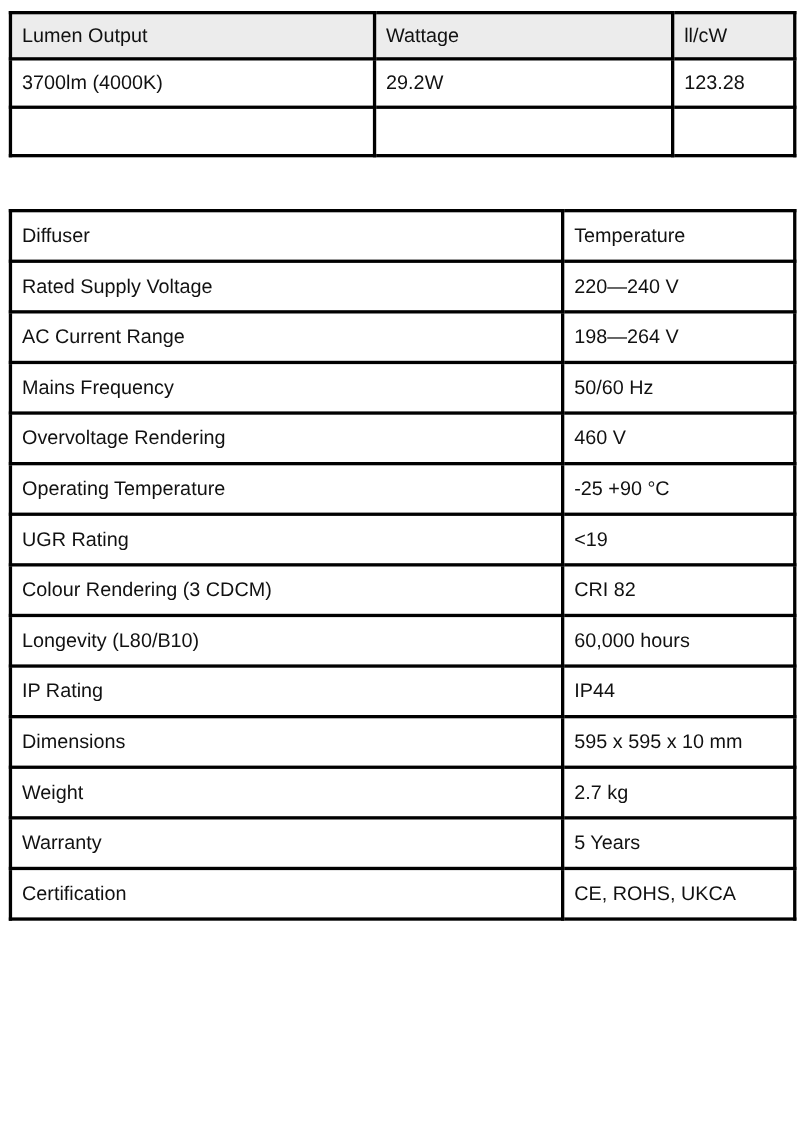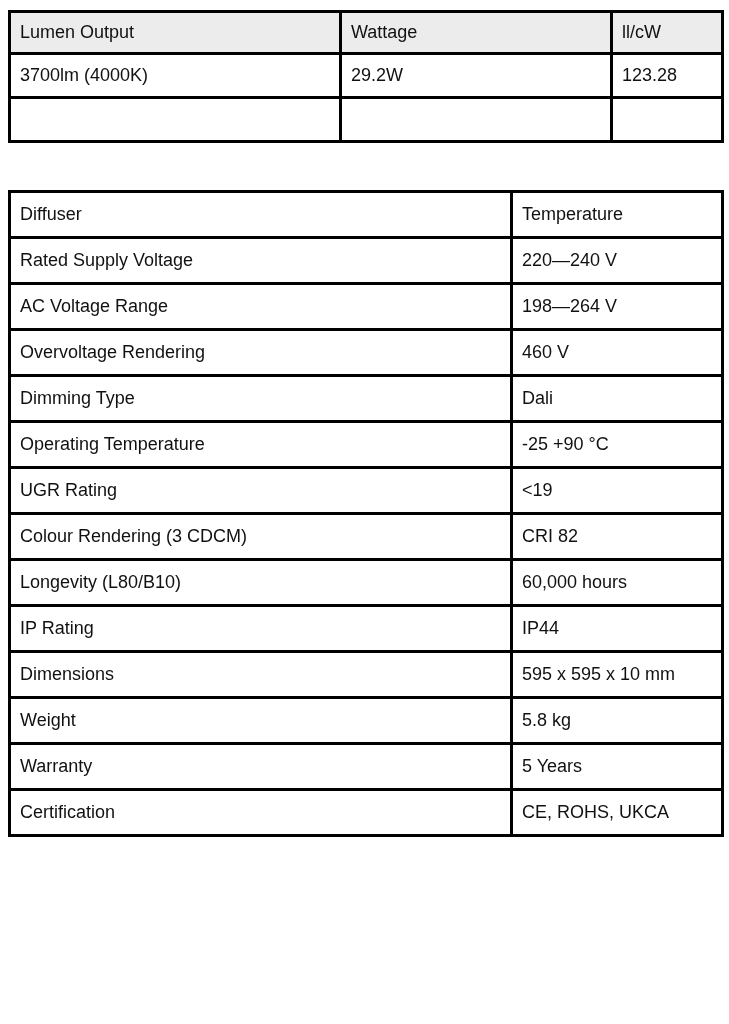--- a/index.html
+++ b/index.html
@@ -89,30 +89,30 @@
     <tbody>
         <tr>
           <td>Diffuser</td>
           <td>Temperature</td>
         </tr>
         <tr>
           <td>Rated Supply Voltage</td>
           <td>220—240 V</td>
         </tr>
         <tr>
-          <td>AC Voltage Range</td>
+          <td>AC Current Range</td>
           <td>198—264 V</td>
+        </tr>
+        <tr>
+          <td>Mains Frequency</td>
+          <td>50/60 Hz</td>
         </tr>
         <tr>
           <td>Overvoltage Rendering</td>
           <td>460 V</td>
-        </tr>
-        <tr>
-          <td>Dimming Type</td>
-          <td>Dali</td>
         </tr>
         <tr>
           <td>Operating Temperature</td>
           <td>-25 +90 °C</td>
         </tr>
         <tr>
           <td>UGR Rating</td>
           <td>&lt;19</td>
         </tr>
         <tr>
@@ -126,21 +126,21 @@
         <tr>
           <td>IP Rating</td>
           <td>IP44</td>
         </tr>
         <tr>
           <td>Dimensions</td>
           <td>595 x 595 x 10 mm</td>
         </tr>
         <tr>
           <td>Weight</td>
-          <td>5.8 kg</td>
+          <td>2.7 kg</td>
         </tr>
         <tr>
           <td>Warranty</td>
           <td>5 Years</td>
         </tr>
         <tr>
           <td>Certification</td>
           <td>CE, ROHS, UKCA</td>
         </tr>
       </tbody>

